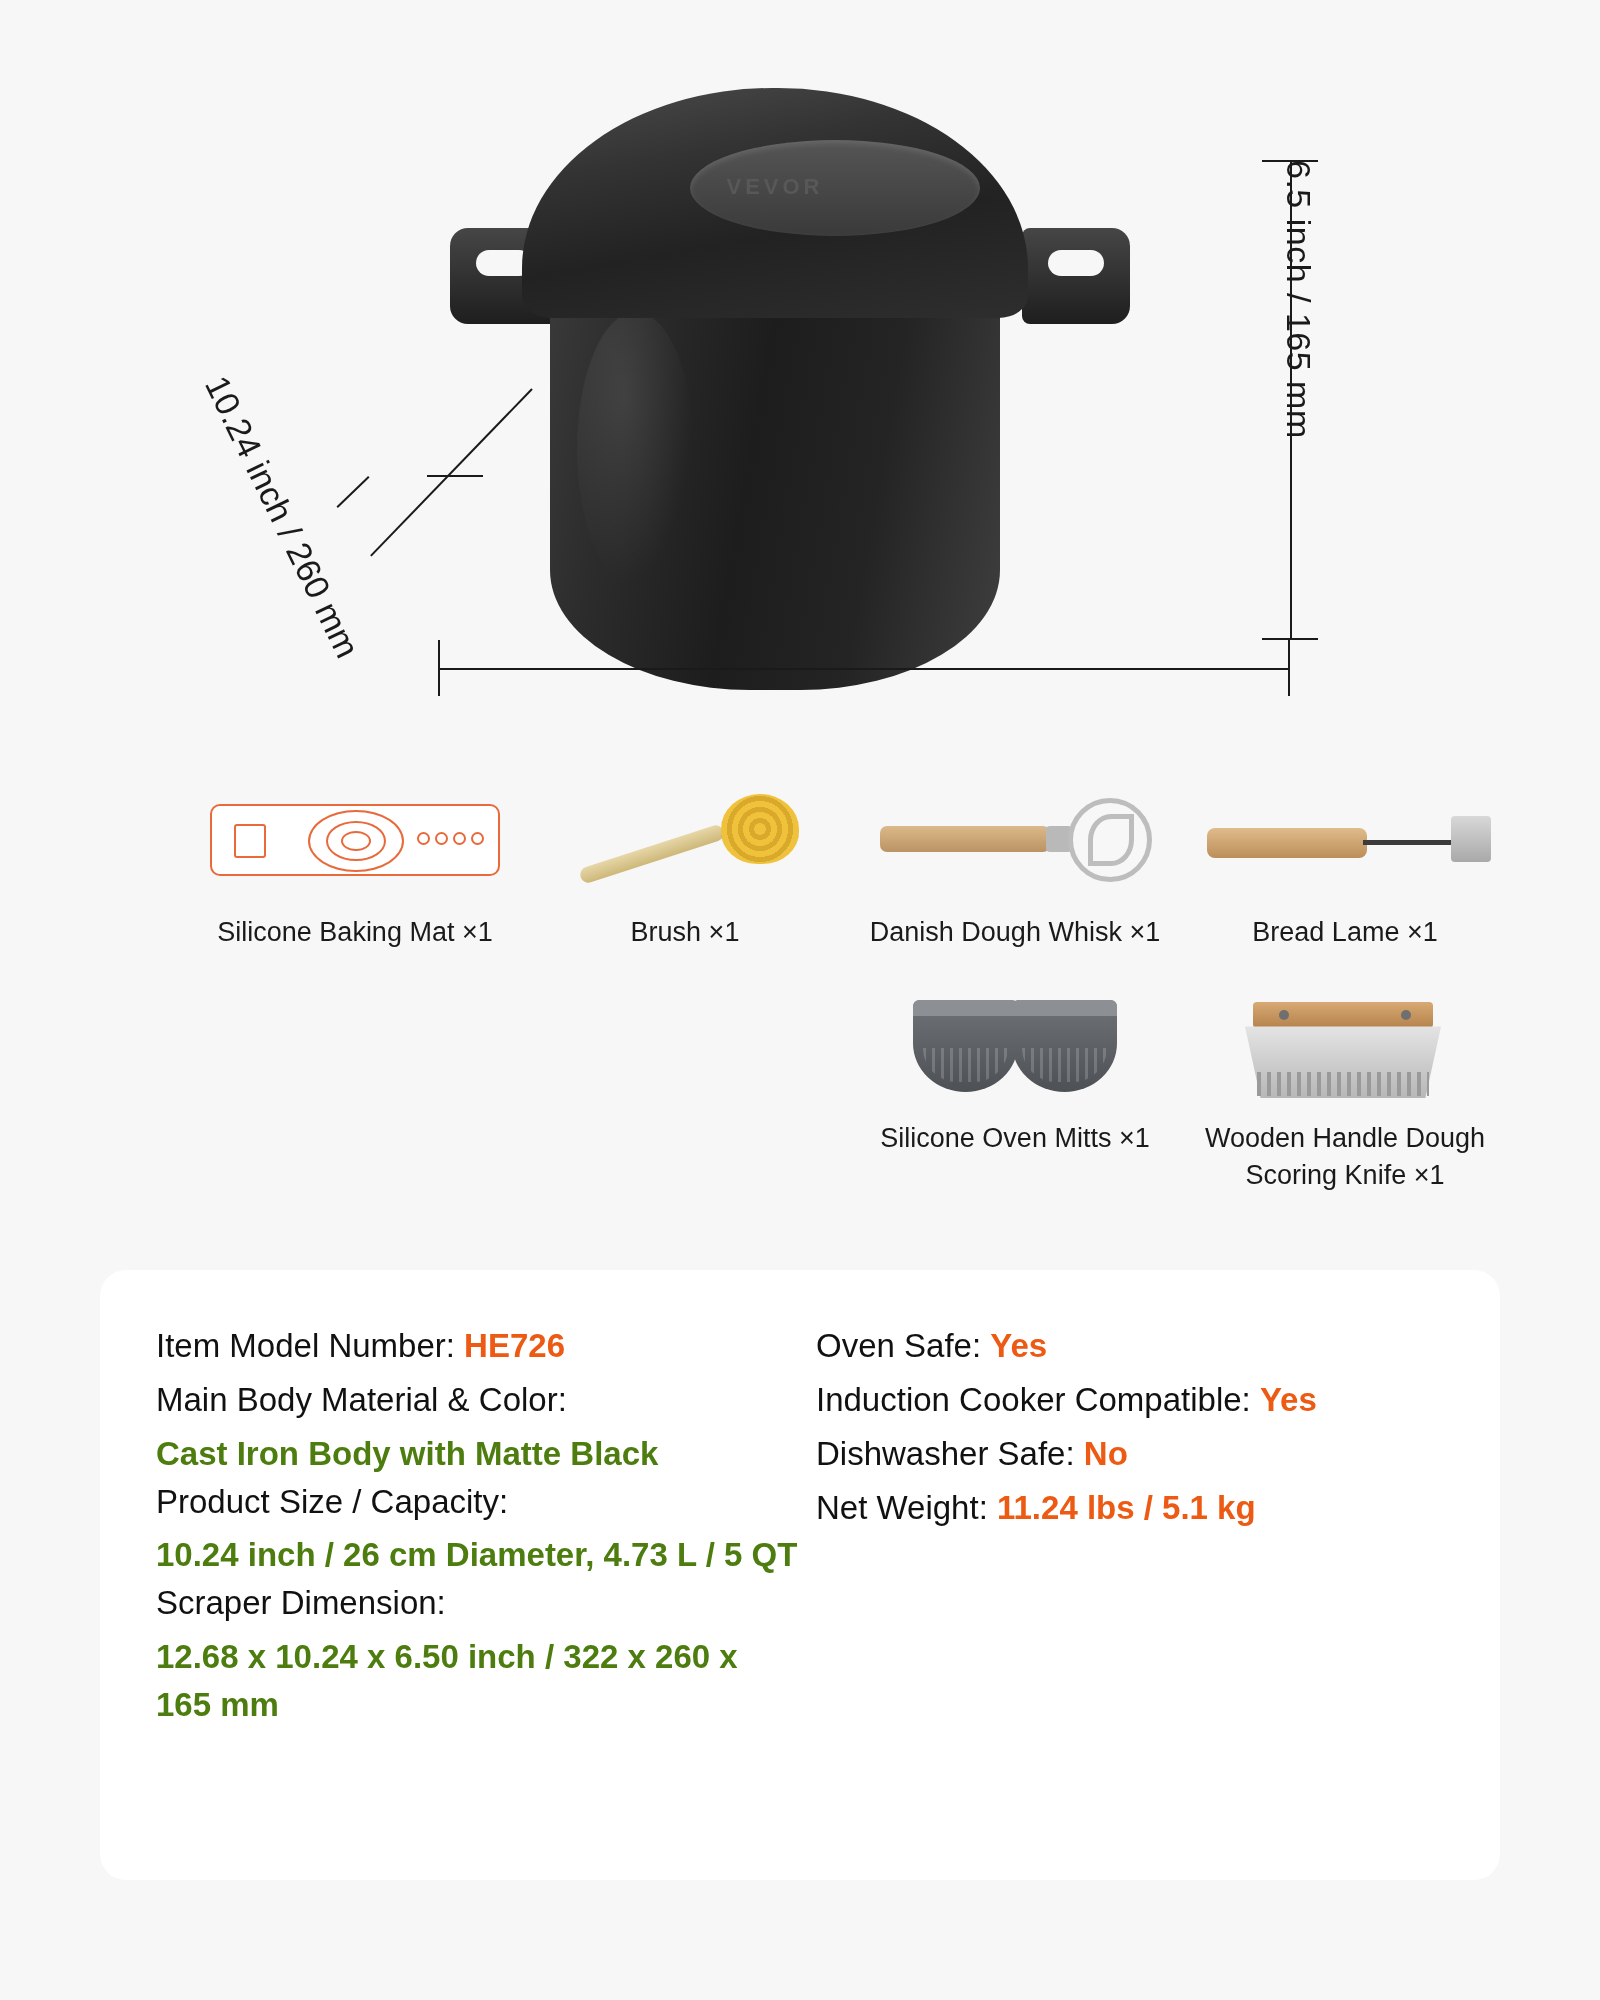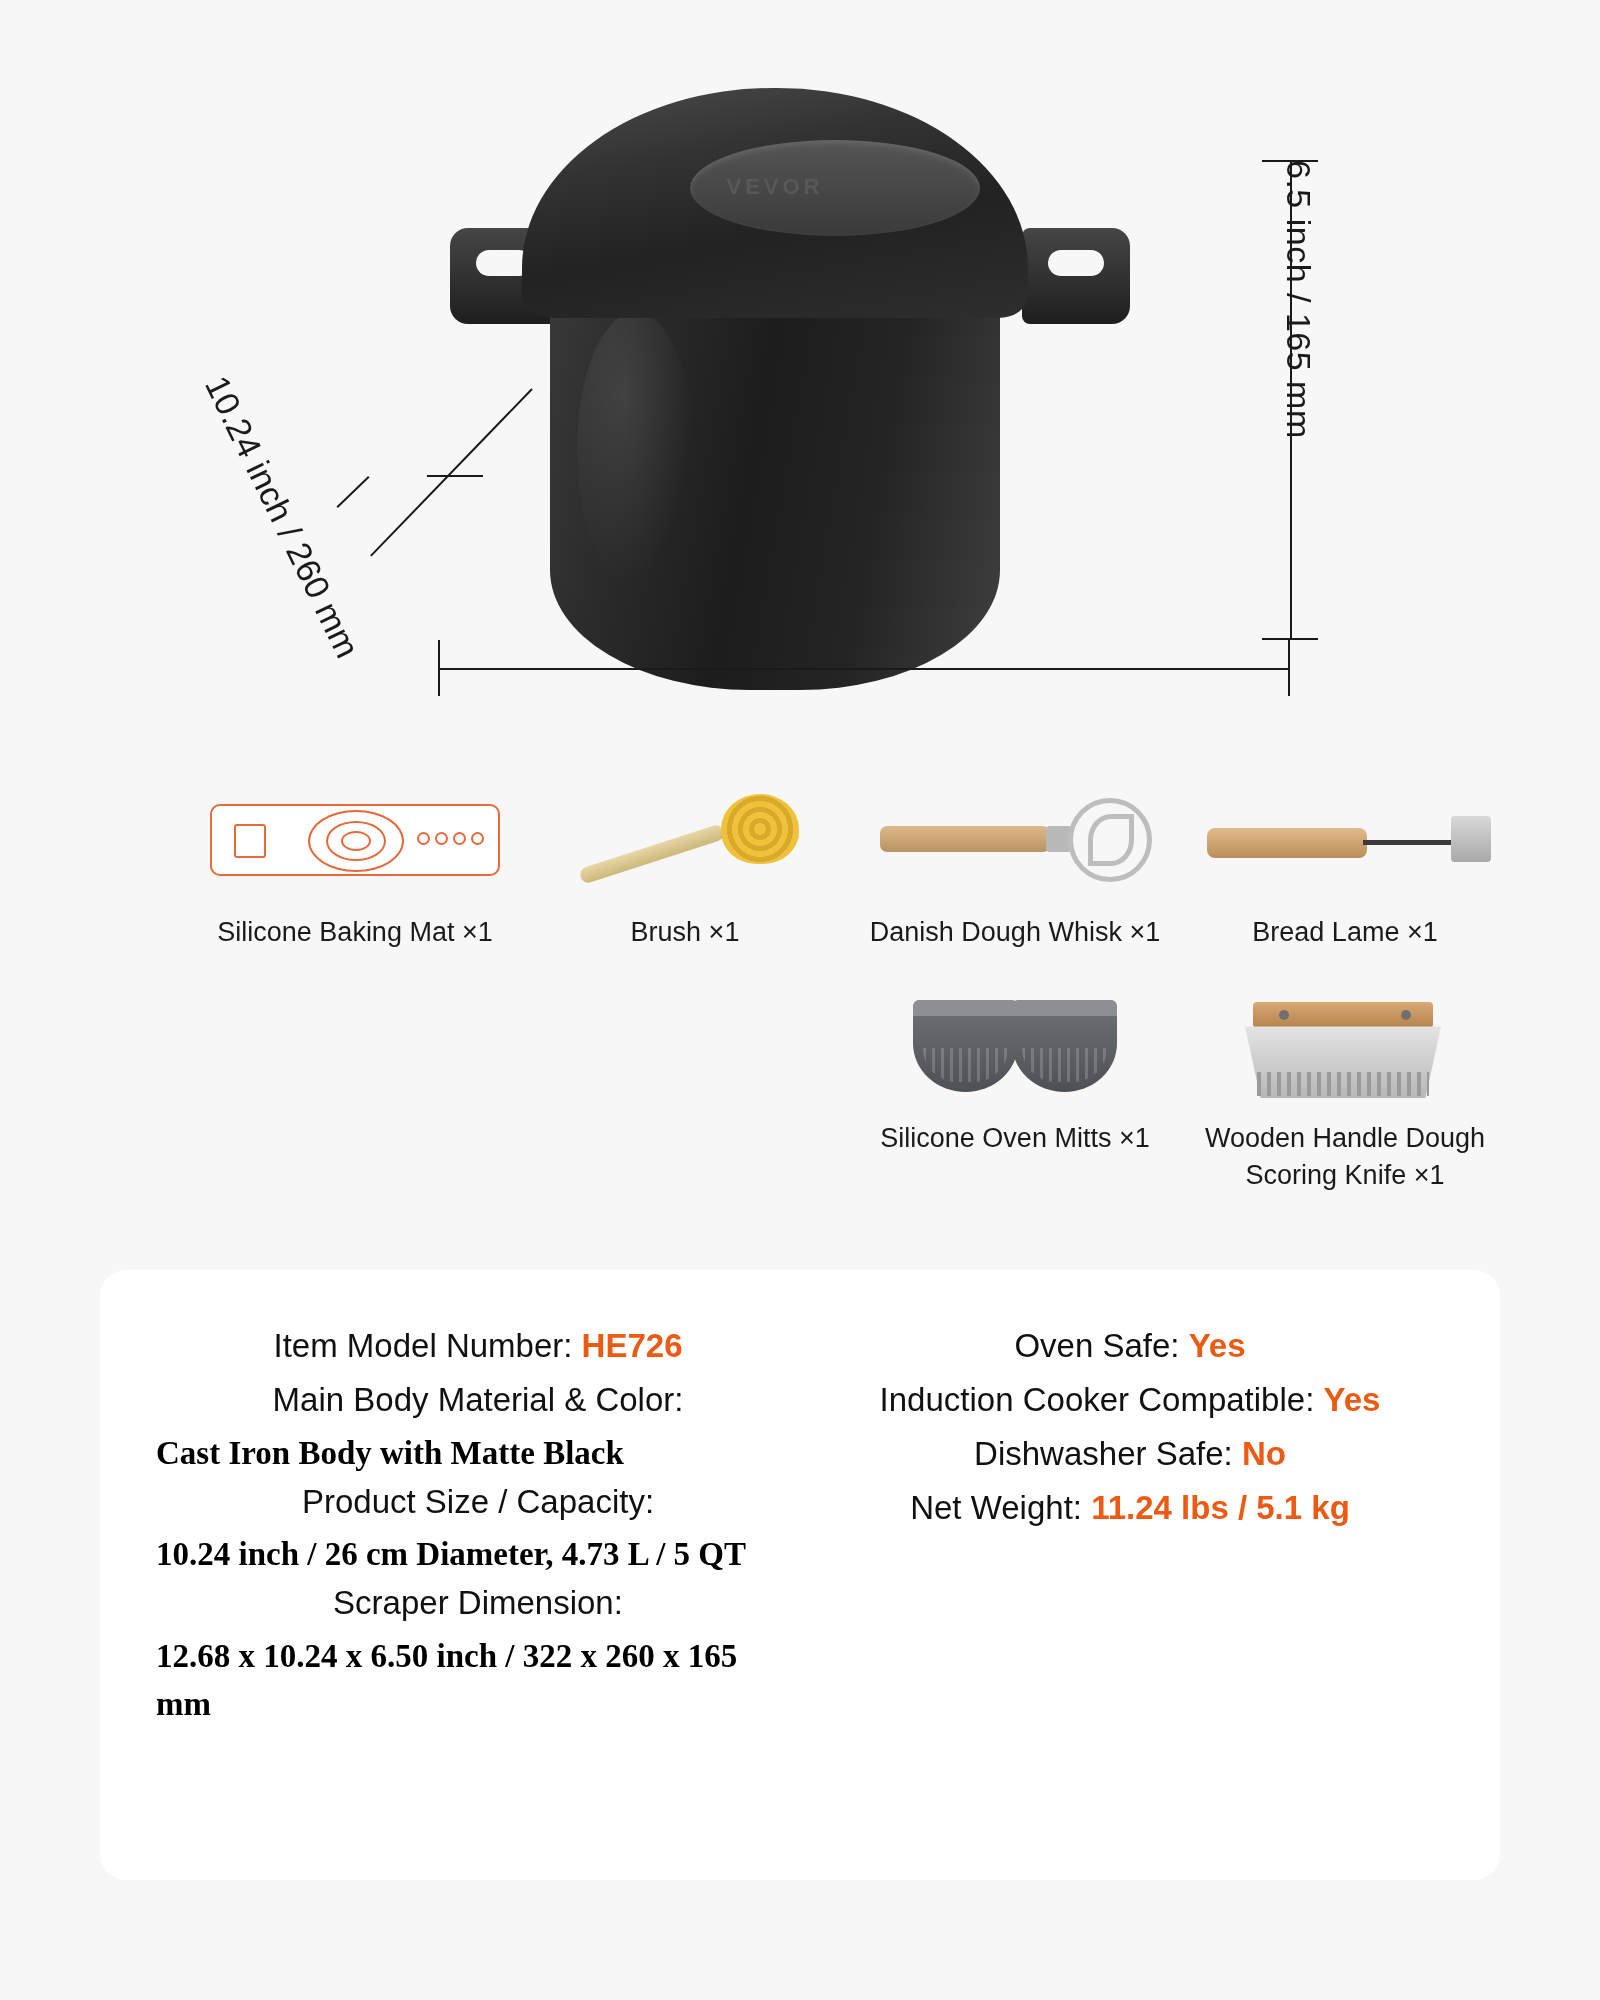--- a/index.html
+++ b/index.html
@@ -343,24 +343,23 @@
     padding: 52px 56px 0 56px;
   }
   .spec-col { width: 50%; }
   .spec-col.right { padding-left: 16px; }
   .spec-line {
     font-size: 33px;
     line-height: 1.45;
     color: #111;
     margin-bottom: 6px;
     white-space: nowrap;
-    text-align: center;
   }
   .val { color: #ec5a13; font-weight: bold; }
-  .val-block { color: #000000; font-weight: bold; font-size: 33px; line-height: 1.45; font-family: Liberation Serif, serif; }
+  .val-block { color: #4d7c0f; font-weight: bold; font-size: 33px; line-height: 1.45; }
 </style>
 </head>
 <body>
 
 <div class="page">
 
   <div class="hero">
 
     <div class="pot-wrap">
       <div class="handle left"></div>

